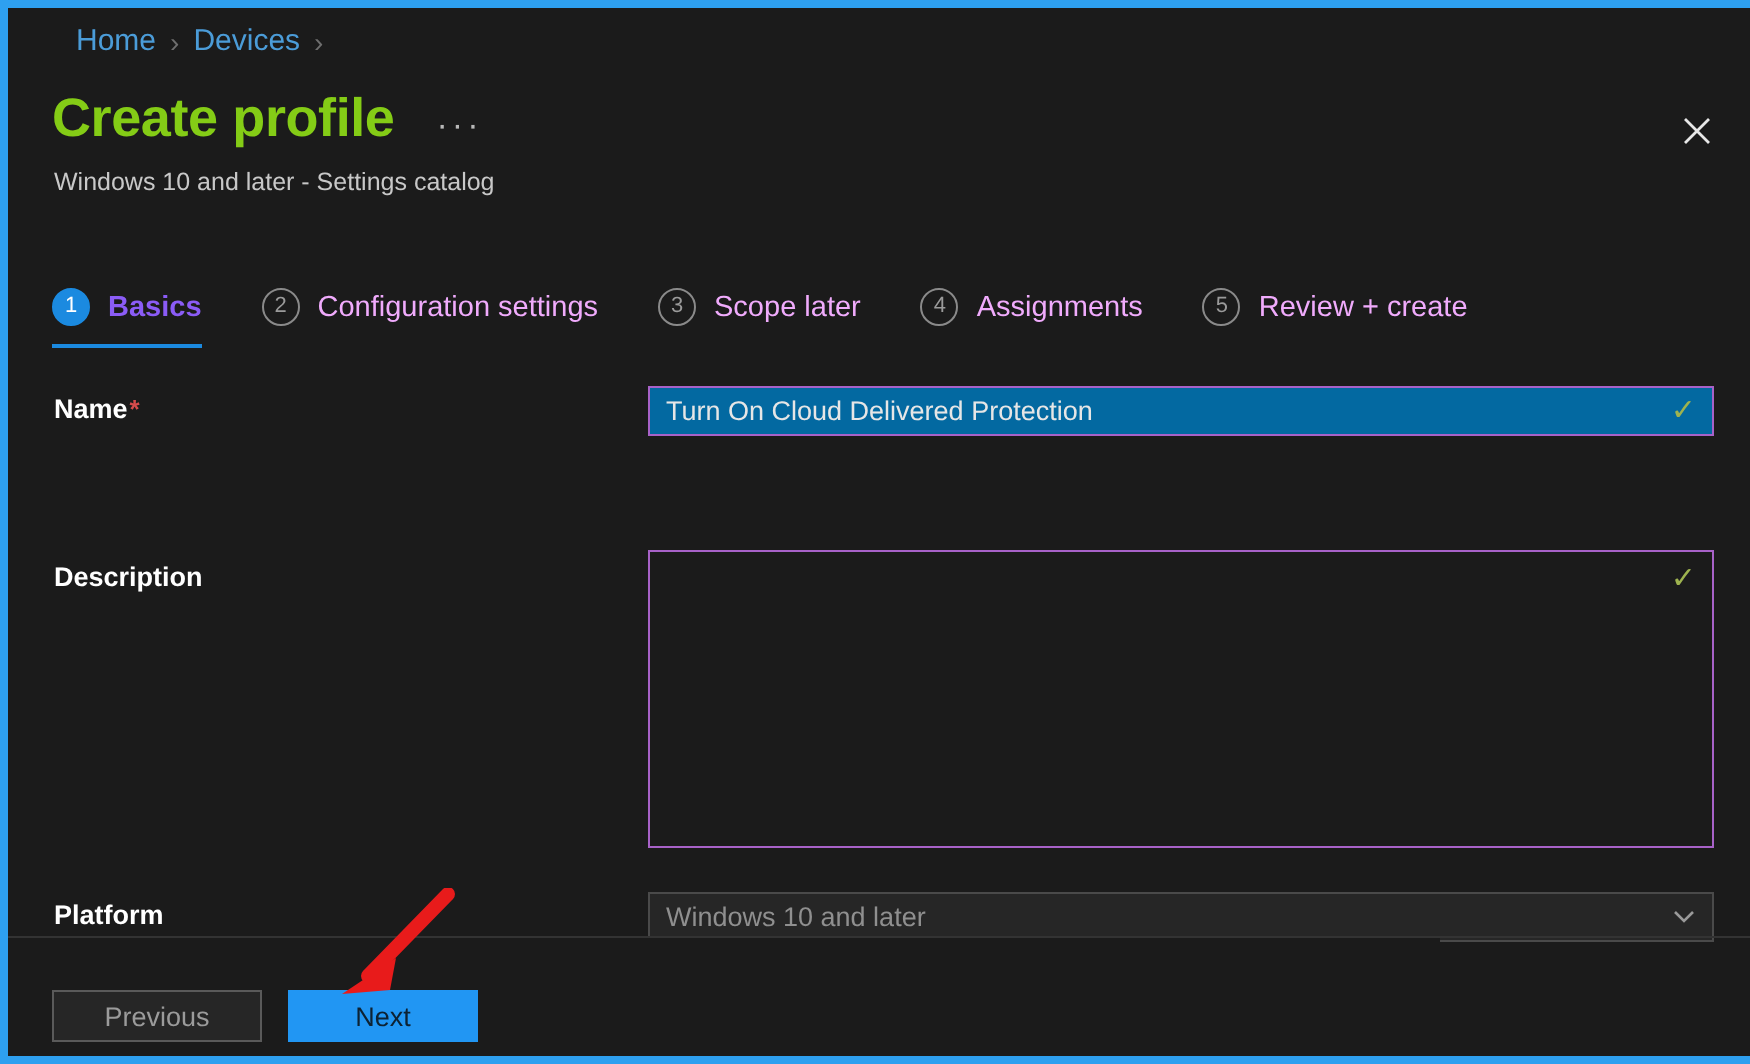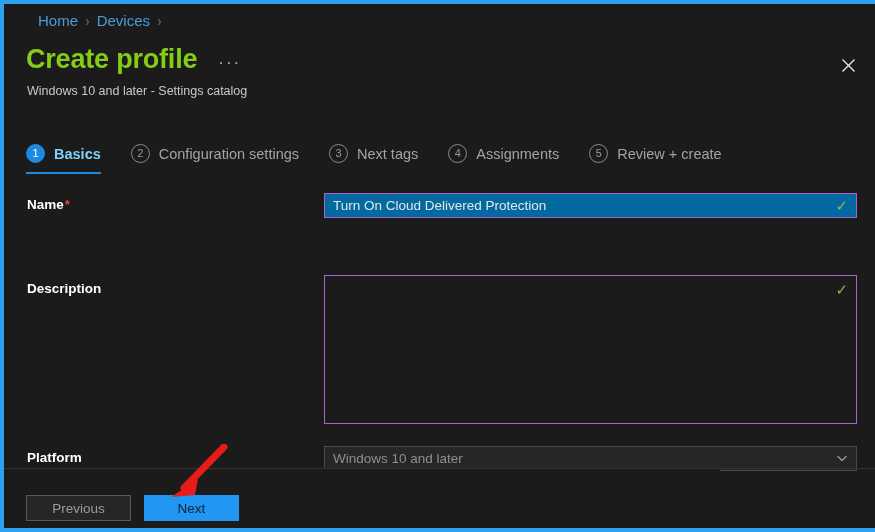--- a/index.html
+++ b/index.html
@@ -73,23 +73,23 @@
     cursor: pointer;
     position: relative;
   }
   .tab .num {
     width: 19px; height: 19px; border-radius: 50%;
     display: flex; align-items: center; justify-content: center;
     font-size: 11px; line-height: 1;
     border: 1px solid #8a8a8a; color: #9a9a9a;
     flex: none;
   }
-  .tab .lbl { font-size: 14.5px; color: #a3a3a3; white-space: nowrap; }
+  .tab .lbl { font-size: 14.5px; color: #f0abfc; white-space: nowrap; }
   .tab.active .num { background: #1b8ae0; border-color: #1b8ae0; color: #ffffff; }
-  .tab.active .lbl { color: #7dd3fc; font-weight: bold; }
+  .tab.active .lbl { color: #8b5cf6; font-weight: bold; }
   .tab.active::after {
     content: ""; position: absolute;
     left: 0; right: 0; bottom: 0; height: 2px;
     background: #1b8ae0;
   }
 
   
   .form { position: absolute; left: 0; top: 183px; width: 871px; }
   .row { position: relative; }
   .flabel {
@@ -199,21 +199,21 @@
       <div class="tab active">
         <span class="num">1</span>
         <span class="lbl">Basics</span>
       </div>
       <div class="tab">
         <span class="num">2</span>
         <span class="lbl">Configuration settings</span>
       </div>
       <div class="tab">
         <span class="num">3</span>
-        <span class="lbl">Next tags</span>
+        <span class="lbl">Scope later</span>
       </div>
       <div class="tab">
         <span class="num">4</span>
         <span class="lbl">Assignments</span>
       </div>
       <div class="tab">
         <span class="num">5</span>
         <span class="lbl">Review + create</span>
       </div>
     </div>

